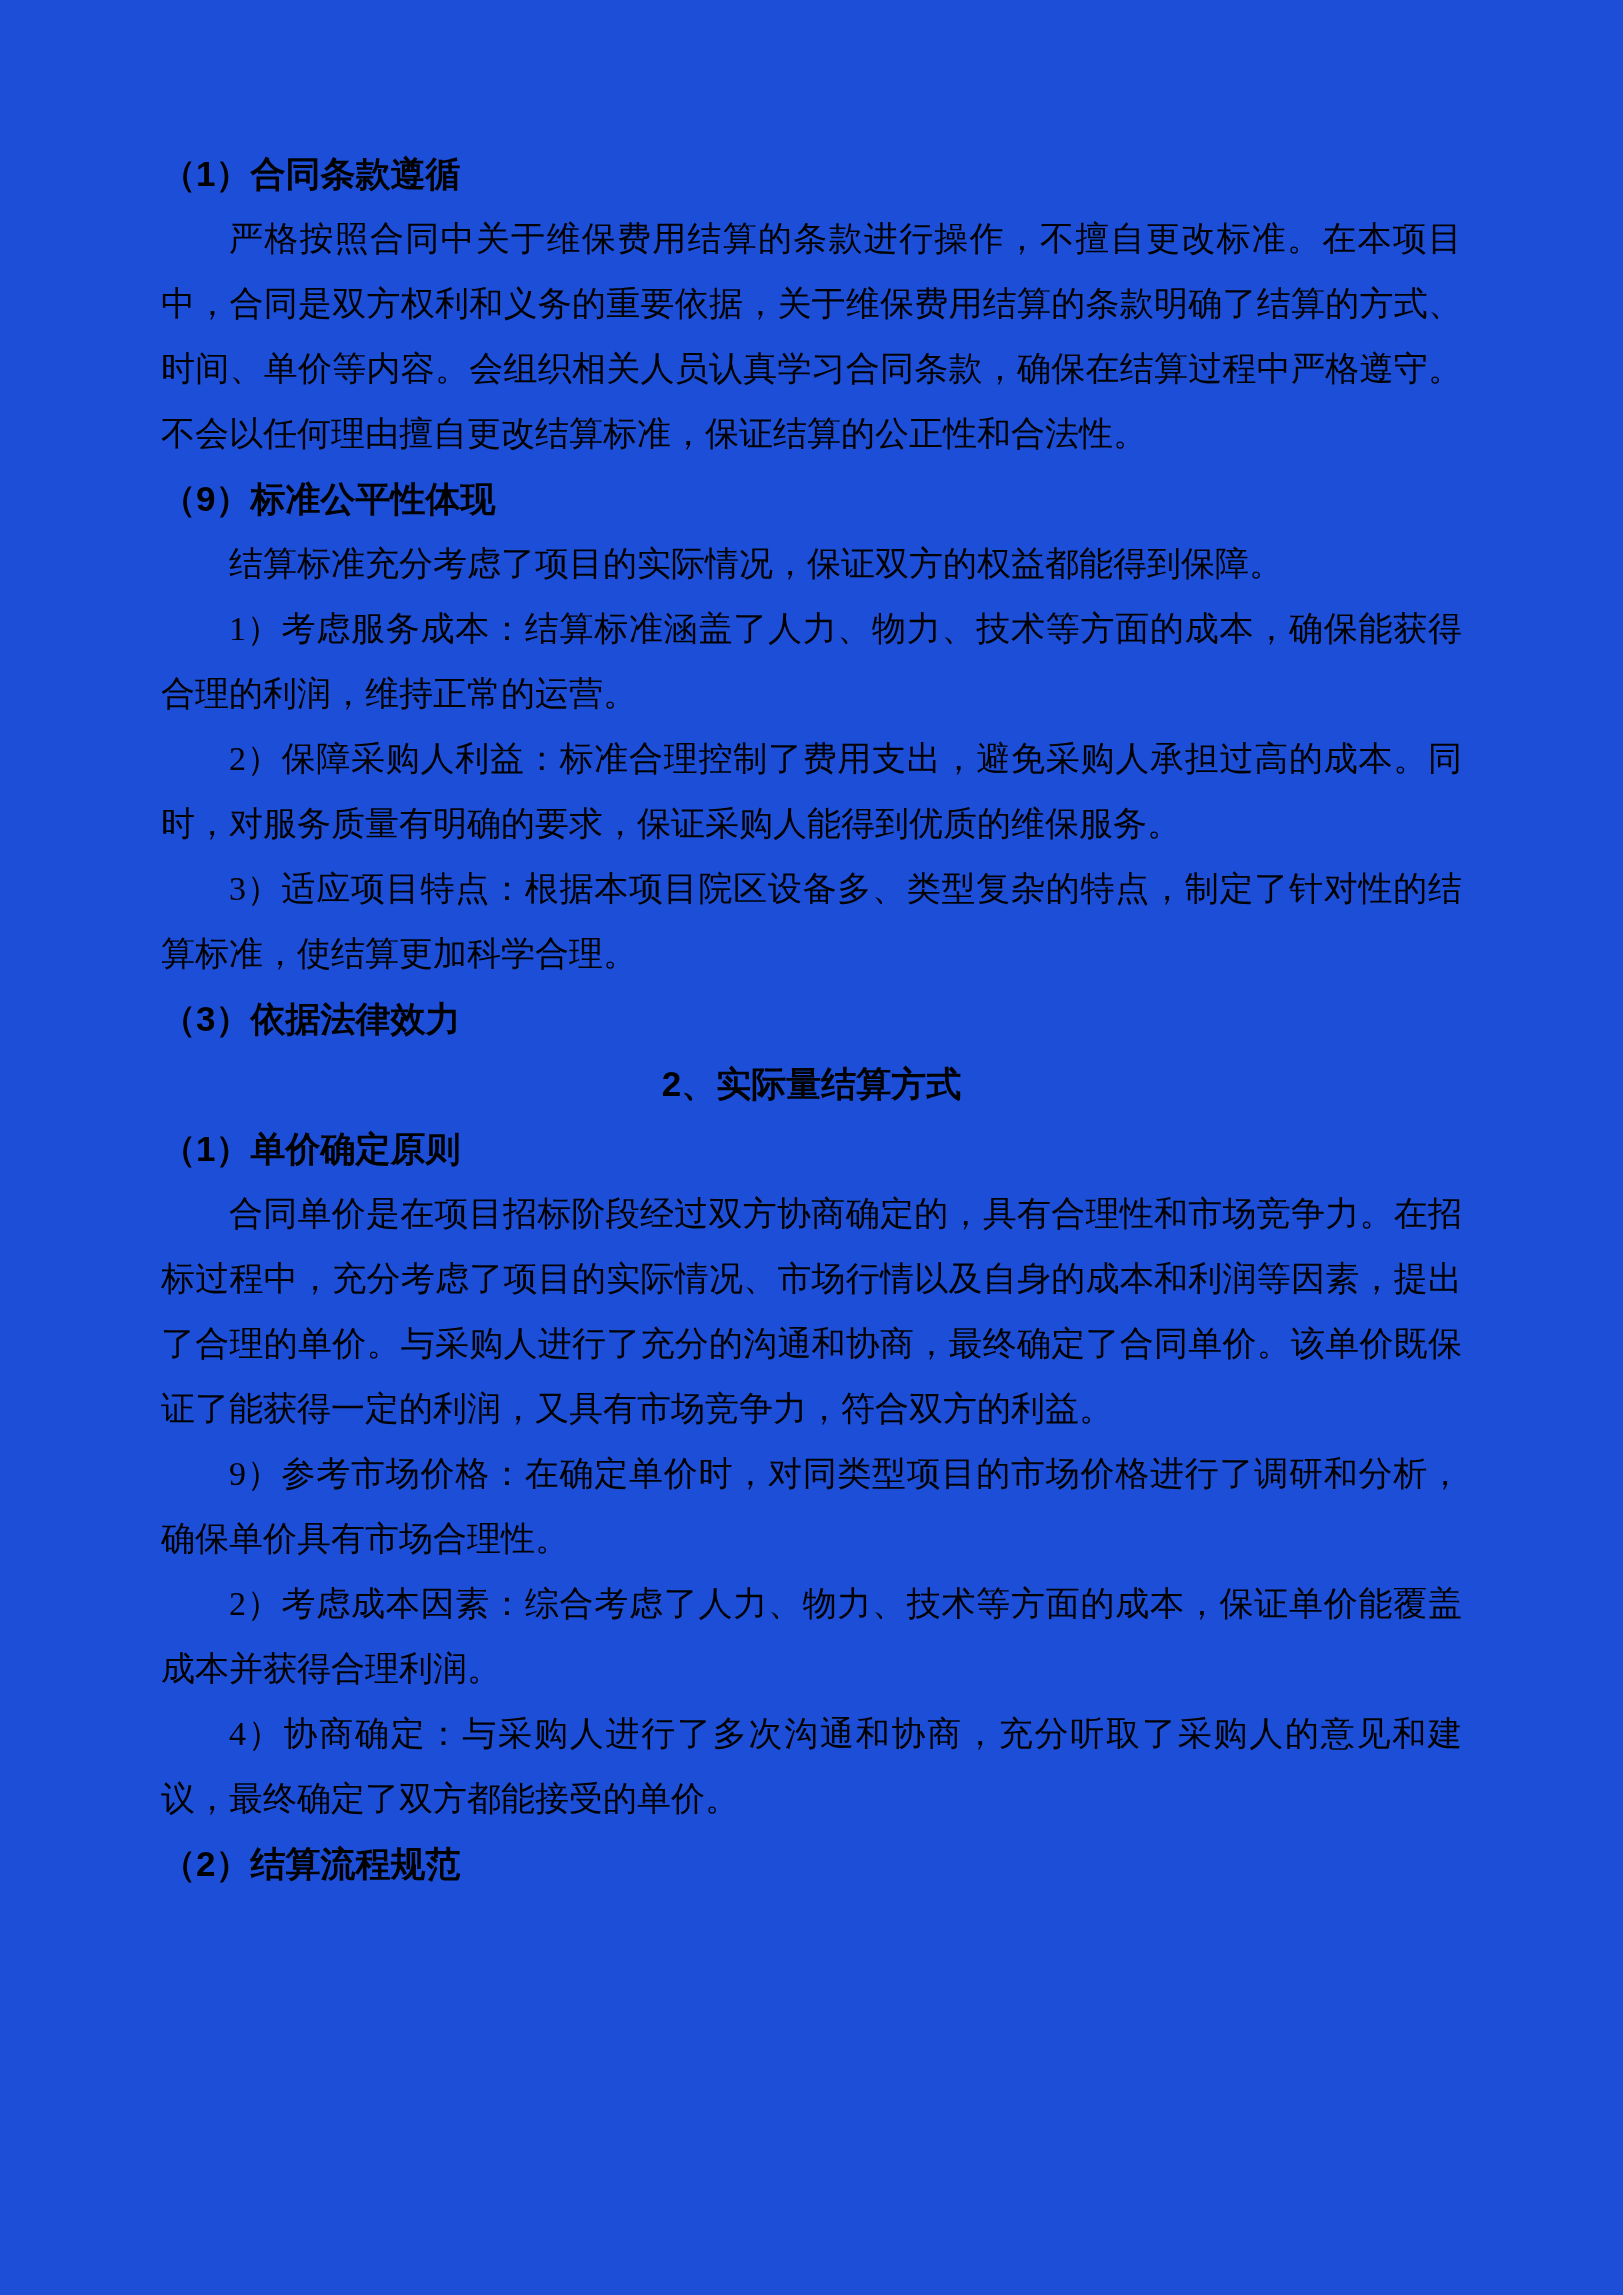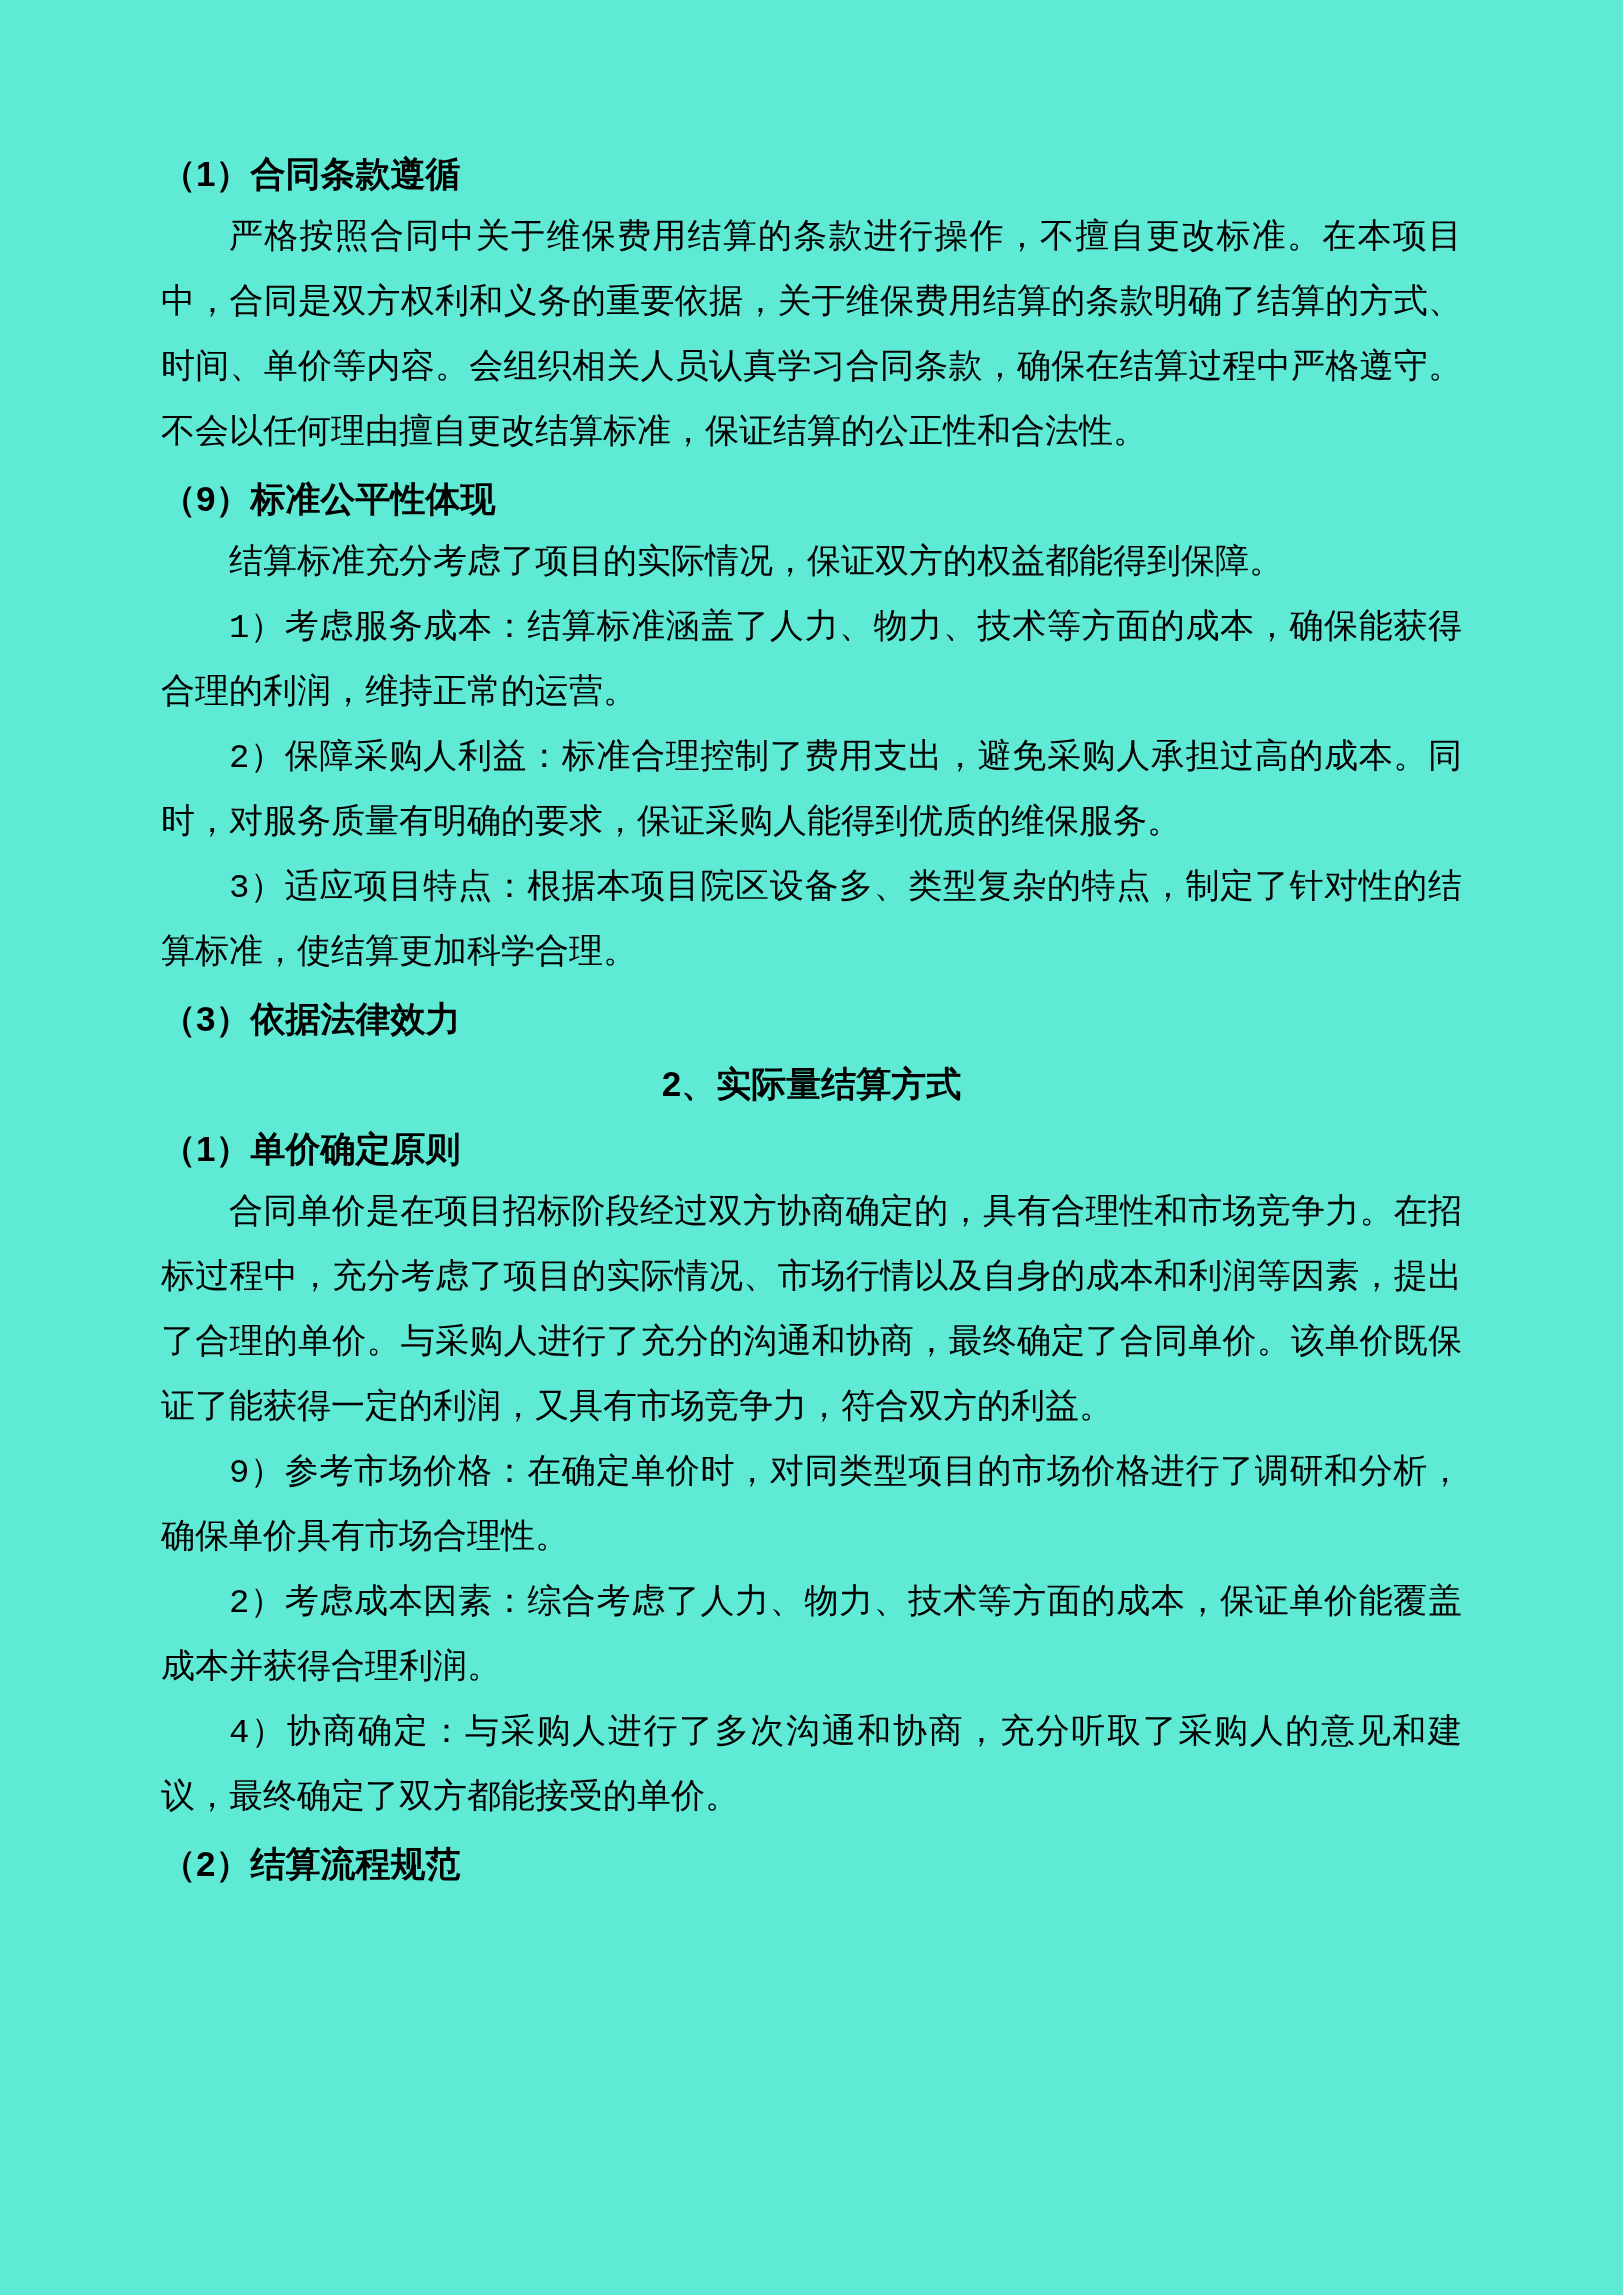--- a/index.html
+++ b/index.html
@@ -1,22 +1,22 @@
 <!DOCTYPE html>
 <html style="font-size:10.5px"><head>
 <meta charset="utf-8">
 <style>
-  * { margin: 0; padding: 0; box-sizing: border-box; font-family: Liberation Mono, monospace; }
+  * { margin: 0; padding: 0; box-sizing: border-box; }
   html, body { background: #ffffff; }
   .page {
     position: relative;
     width: 1623px;
     height: 2295px;
     margin: 0 auto;
-    background: #5eead4;
+    background: #1d4ed8;
     color: #000000;
     font-family: "Liberation Serif", "DejaVu Serif", serif;
     font-size: 34px;
     line-height: 65px;
     padding: 141px 161px 0 161px;
     overflow: hidden;
   }
   .doc-heading-2 {
     font-family: "Liberation Sans", "DejaVu Sans", sans-serif;
     font-weight: bold;

